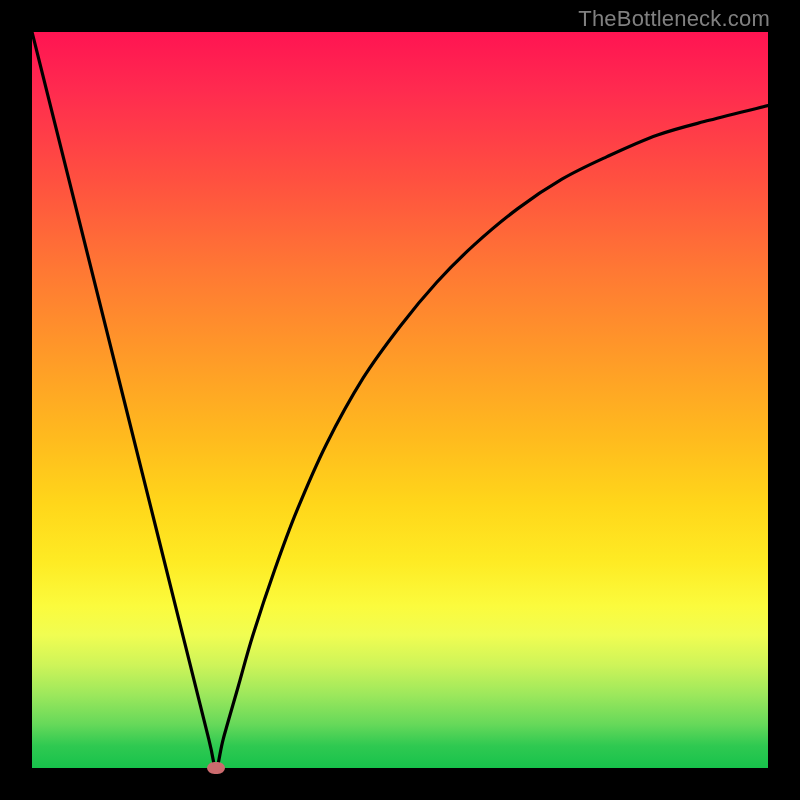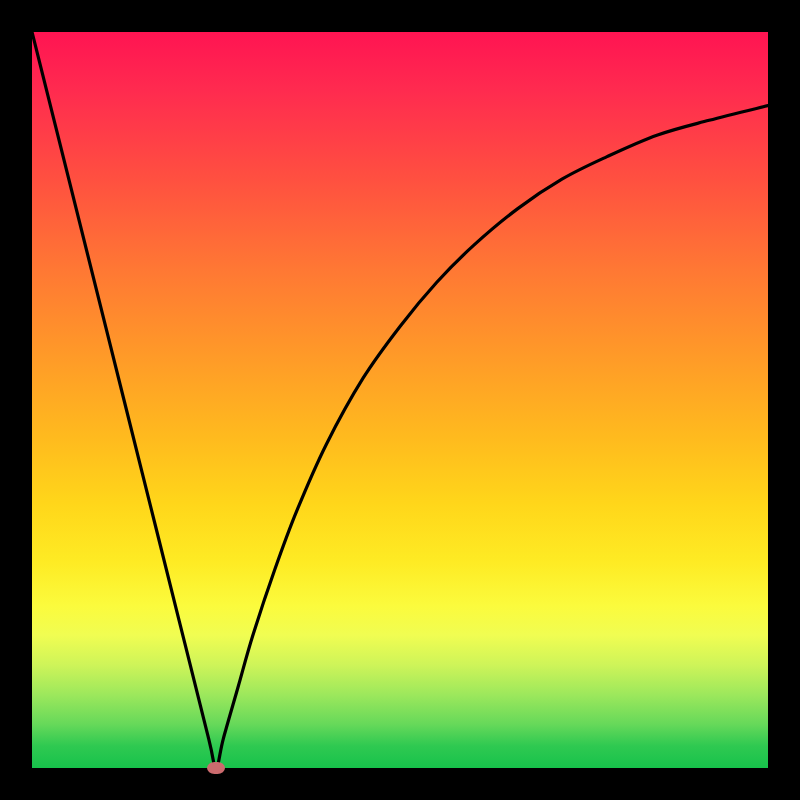--- a/index.html
+++ b/index.html
@@ -74,13 +74,14 @@
 </head>
 <body>
 
 <div class="frame">
   <div class="plot">
     <svg class="curve" viewBox="0 0 736 736" preserveAspectRatio="none">
       <path id="curve-path" fill="none" stroke="#000" stroke-width="3.2" stroke-linejoin="round" stroke-linecap="round" d="M 0,0 C 6.133333333333334,24.53333333333332 24.53333333333334,98.13333333333327 36.800000000000004,147.19999999999993 C 49.06666666666667,196.2666666666666 61.33333333333334,245.33333333333337 73.60000000000001,294.40000000000003 C 85.86666666666667,343.4666666666667 98.13333333333333,392.5333333333333 110.39999999999999,441.59999999999997 C 122.66666666666666,490.66666666666663 136.16000000000003,544.64 147.20000000000002,588.8 C 158.24,632.9599999999999 170.50666666666666,682.0266666666666 176.64,706.56 C 182.7733333333333,731.0933333333332 181.54666666666665,736 184,736 C 186.45333333333335,736 187.68,720.0533333333333 191.36,706.56 C 195.04000000000002,693.0666666666666 201.17333333333335,672.2133333333333 206.08,655.04 C 210.98666666666668,637.8666666666667 214.66666666666666,623.1466666666666 220.79999999999998,603.52 C 226.9333333333333,583.8933333333333 235.52000000000004,558.1333333333333 242.88000000000002,537.28 C 250.24,516.4266666666666 256.37333333333333,499.25333333333333 264.96,478.40000000000003 C 273.5466666666666,457.54666666666674 283.36,434.24 294.40000000000003,412.16 C 305.44000000000005,390.08000000000004 318.93333333333334,365.5466666666666 331.2,345.91999999999996 C 343.46666666666664,326.2933333333333 355.73333333333335,310.3466666666667 368,294.40000000000003 C 380.26666666666665,278.4533333333334 392.53333333333336,263.7333333333333 404.8,250.23999999999995 C 417.06666666666666,236.7466666666666 428.1066666666666,225.7066666666667 441.59999999999997,213.44000000000005 C 455.0933333333333,201.1733333333334 471.0400000000001,187.68 485.76000000000005,176.64 C 500.48,165.59999999999997 515.1999999999999,155.7866666666666 529.92,147.19999999999993 C 544.64,138.61333333333326 558.1333333333333,132.48 574.08,125.12 C 590.0266666666668,117.76 608.4266666666667,109.17333333333329 625.6,103.03999999999996 C 642.7733333333333,96.90666666666664 658.72,93.2266666666667 677.12,88.32000000000005 C 695.52,83.4133333333334 726.1866666666667,76.05333333333336 736,73.60000000000002"></path>
     </svg>
     <div id="marker" class="marker" style="left: 184px; top: 736px; background: rgb(204, 107, 110);"></div>
   </div>
+  <div class="watermark">TheBottleneck.com</div>
 </div>
 
 </body></html>

